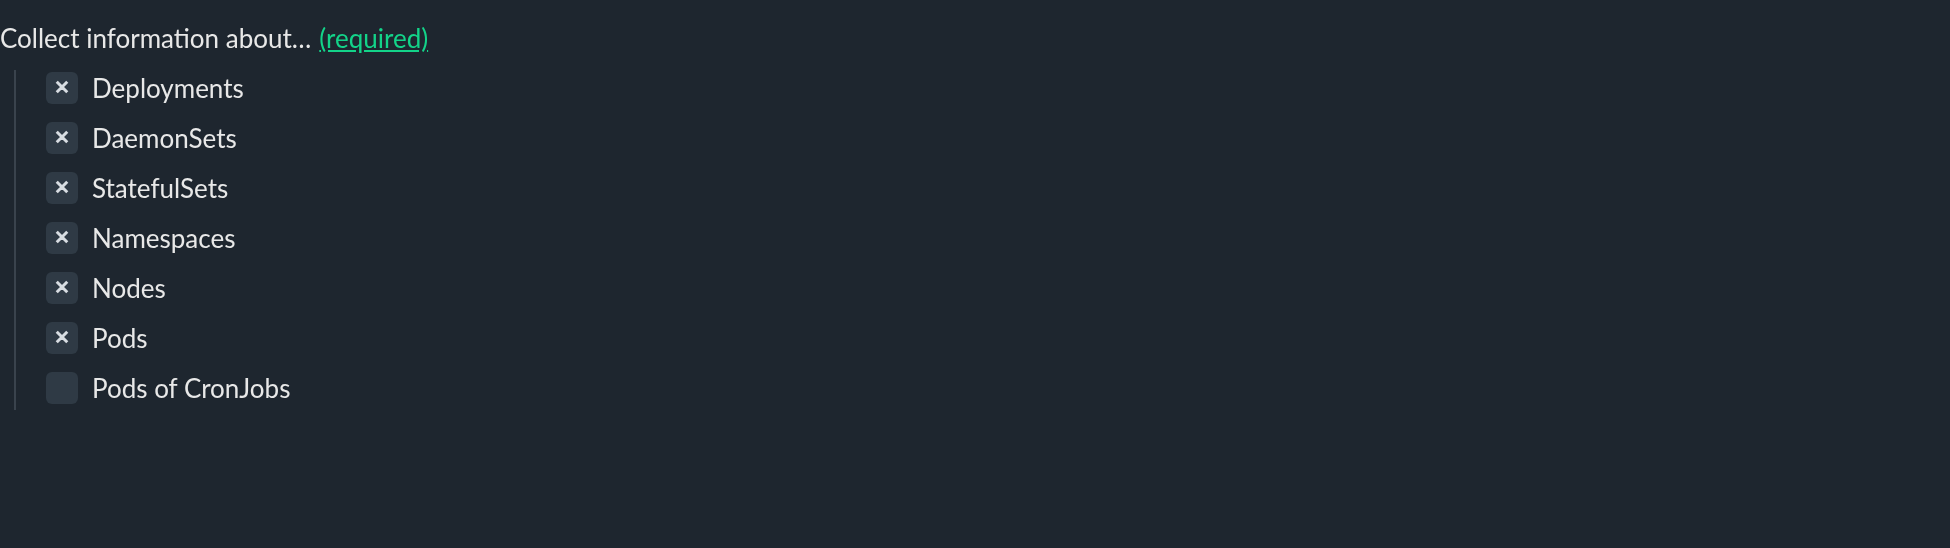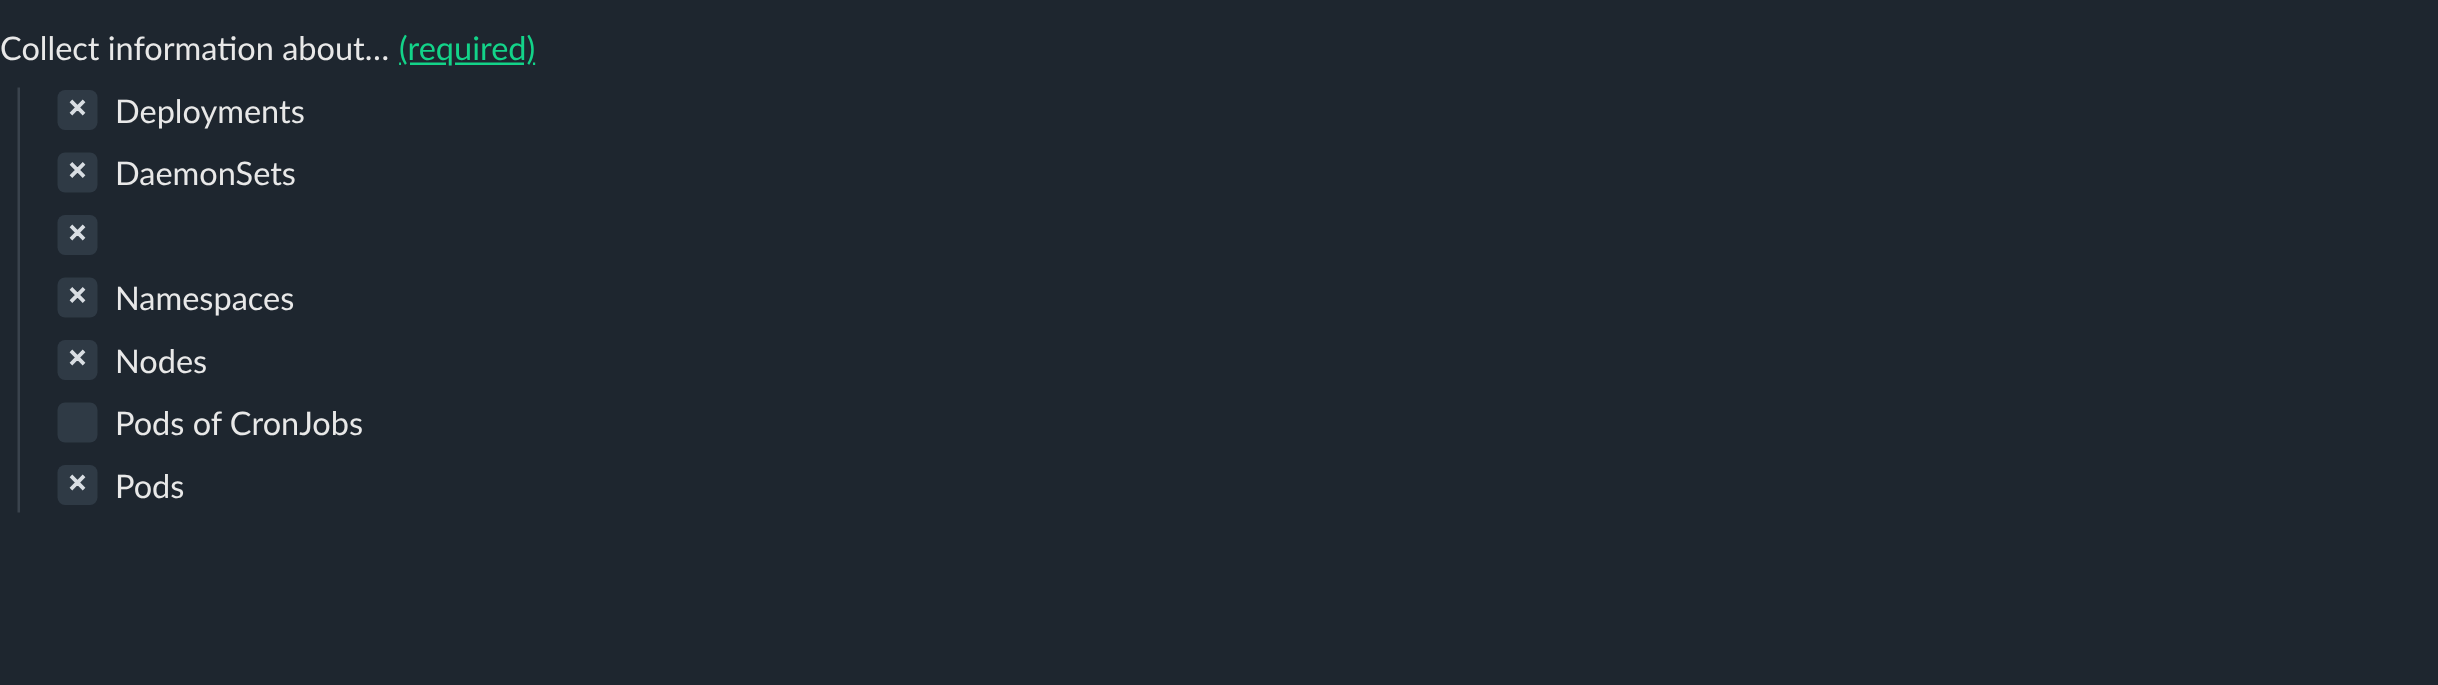--- a/index.html
+++ b/index.html
@@ -94,45 +94,46 @@
             </svg></span>
       </div>
       <span class="checkbox-label">DaemonSets</span>
     </div>
     <div class="checkbox-row">
       <div class="checkbox-box">
         <span class="x-icon"><svg width="18" height="18" viewBox="0 0 24 24" fill="currentColor">
               <path d="M19 6.41L17.59 5 12 10.59 6.41 5 5 6.41 10.59 12 5 17.59 6.41 19 12 13.41 17.59 19 19 17.59 13.41 12 19 6.41z" stroke="currentColor" stroke-width="2"></path>
             </svg></span>
       </div>
+      <span class="checkbox-label">StatefulSets</span>
     </div>
     <div class="checkbox-row">
       <div class="checkbox-box">
         <span class="x-icon"><svg width="18" height="18" viewBox="0 0 24 24" fill="currentColor">
               <path d="M19 6.41L17.59 5 12 10.59 6.41 5 5 6.41 10.59 12 5 17.59 6.41 19 12 13.41 17.59 19 19 17.59 13.41 12 19 6.41z" stroke="currentColor" stroke-width="2"></path>
             </svg></span>
       </div>
       <span class="checkbox-label">Namespaces</span>
     </div>
     <div class="checkbox-row">
       <div class="checkbox-box">
         <span class="x-icon"><svg width="18" height="18" viewBox="0 0 24 24" fill="currentColor">
               <path d="M19 6.41L17.59 5 12 10.59 6.41 5 5 6.41 10.59 12 5 17.59 6.41 19 12 13.41 17.59 19 19 17.59 13.41 12 19 6.41z" stroke="currentColor" stroke-width="2"></path>
             </svg></span>
       </div>
       <span class="checkbox-label">Nodes</span>
     </div>
     <div class="checkbox-row">
       <div class="checkbox-box">
-        <span class="x-icon"></span>
-      </div>
-      <span class="checkbox-label">Pods of CronJobs</span>
-    </div>
-    <div class="checkbox-row">
-      <div class="checkbox-box">
         <span class="x-icon"><svg width="18" height="18" viewBox="0 0 24 24" fill="currentColor">
               <path d="M19 6.41L17.59 5 12 10.59 6.41 5 5 6.41 10.59 12 5 17.59 6.41 19 12 13.41 17.59 19 19 17.59 13.41 12 19 6.41z" stroke="currentColor" stroke-width="2"></path>
             </svg></span>
       </div>
       <span class="checkbox-label">Pods</span>
     </div>
+    <div class="checkbox-row">
+      <div class="checkbox-box">
+        <span class="x-icon"></span>
+      </div>
+      <span class="checkbox-label">Pods of CronJobs</span>
+    </div>
   </div>
 </div>
 
 </body></html>

